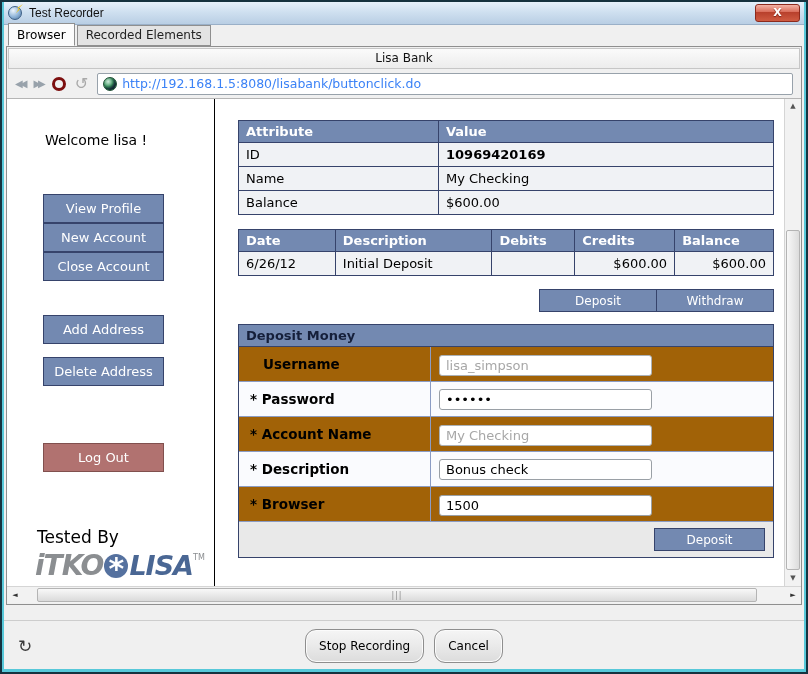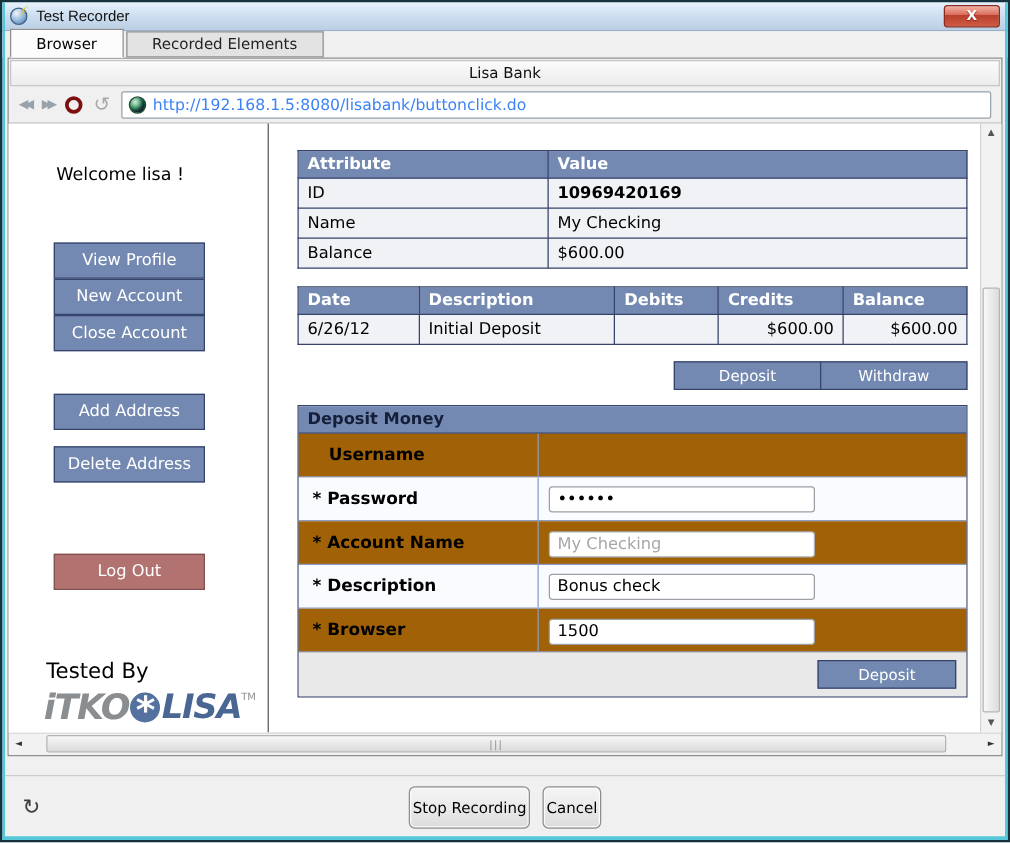--- a/index.html
+++ b/index.html
@@ -14,21 +14,21 @@
     background:radial-gradient(circle at 35% 30%, #eef6fd, #8fb4d8 55%, #49719c); border:1px solid #3c5f86; }
   .spark { position:absolute; right:-2px; top:-3px; width:7px; height:9px; background:#f4c20d;
     clip-path:polygon(100% 0, 30% 55%, 62% 55%, 0 100%, 45% 48%, 12% 48%); }
   .title-text { margin-left:7px; font-size:12px; color:#111; font-family:"Liberation Sans",sans-serif; }
   .close-btn { margin-left:auto; width:45px; height:18px; border-radius:3px; cursor:pointer;
     background:linear-gradient(#f3b2a5,#d86a57 45%,#b8402c 46%,#cf5b42); border:1px solid #8c2a1d;
     color:#fff; font-size:11px; font-weight:bold; text-align:center; line-height:16px; text-shadow:0 1px 1px #7e241a; }
 
   
   .tabstrip { height:21px; display:flex; align-items:flex-end; padding-left:6px; background:#f0f0f0; }
-  .tab { font-size:12px; padding:2px 20px 3px; border:1px solid #8f8f8f; cursor:pointer; }
+  .tab { font-size:12px; padding:2px 8px 3px; border:1px solid #8f8f8f; cursor:pointer; }
   .tab.active { background:#fcfcfc; border-bottom-color:#fcfcfc; position:relative; z-index:2; padding-top:4px; }
   .tab.inactive { background:#e3e3e3; margin-left:2px; color:#222; }
 
   
   .browser-panel { margin:0 4px; border:1px solid #8f8f8f; background:#f0f0f0; height:559px; display:flex; flex-direction:column; }
   .bank-bar { height:21px; margin:1px 1px 0; border:1px solid #c6c6c6; background:linear-gradient(#fbfbfb,#ececec);
     text-align:center; font-size:12px; line-height:19px; color:#111; }
   .toolbar { height:30px; display:flex; align-items:center; padding:0 8px; gap:9px; border-bottom:1px solid #b5b5b5; }
   .nav-ico { color:#98a2ab; font-size:10px; letter-spacing:-3px; cursor:pointer; user-select:none; }
   .rec-ico { width:14px; height:14px; border:3px solid #7d0f0f; border-radius:50%; cursor:pointer; }
@@ -103,21 +103,21 @@
     background:linear-gradient(#f8f8f8,#dadada); border:1px solid #b4b4b4; border-radius:2px;
     display:flex; align-items:center; justify-content:center; }
   .grip { font-size:8px; color:#8d8d8d; letter-spacing:1px; }
 
   
   .bottom-area { flex:0 0 auto; }
   .bottom-gap { height:15px; }
   .bottom-bar { border-top:1px solid #cdcdcd; height:50px; display:flex; align-items:center; position:relative; }
   .reload-ico { position:absolute; left:16px; font-size:17px; color:#3c3c3c; cursor:pointer; }
   .bb-center { margin:0 auto; display:flex; gap:10px; }
-  .win-btn { height:34px; padding:0 2px; font-size:12px; color:#000; cursor:pointer; border:1px solid #8e8e8e; border-radius:5px;
+  .win-btn { height:34px; padding:0 13px; font-size:12px; color:#000; cursor:pointer; border:1px solid #8e8e8e; border-radius:11px;
     background:linear-gradient(#f5f5f5,#ebebeb 45%,#dcdcdc); box-shadow:inset 0 0 0 1px #fbfbfb; font-family:"DejaVu Sans",sans-serif; }
 </style>
 </head>
 <body>
 
 <div class="window">
   <div class="frame-accent"></div>
 
   <div class="titlebar">
     <span class="orb">
@@ -212,20 +212,23 @@
         <div class="pair-row">
           <button class="blue-btn">Deposit</button>
           <button class="blue-btn">Withdraw</button>
         </div>
 
         <div class="form-panel">
           <div class="form-title">Deposit Money</div>
 
           <div class="form-row alt">
             <div class="f-label indent">Username</div>
+            <div class="f-field">
+              <input class="ghost" value="lisa_simpson" style="">
+            </div>
           </div>
 
           <div class="form-row plain">
             <div class="f-label">* Password</div>
             <div class="f-field">
               <input value="••••••" style="">
             </div>
           </div>
 
           <div class="form-row alt">

